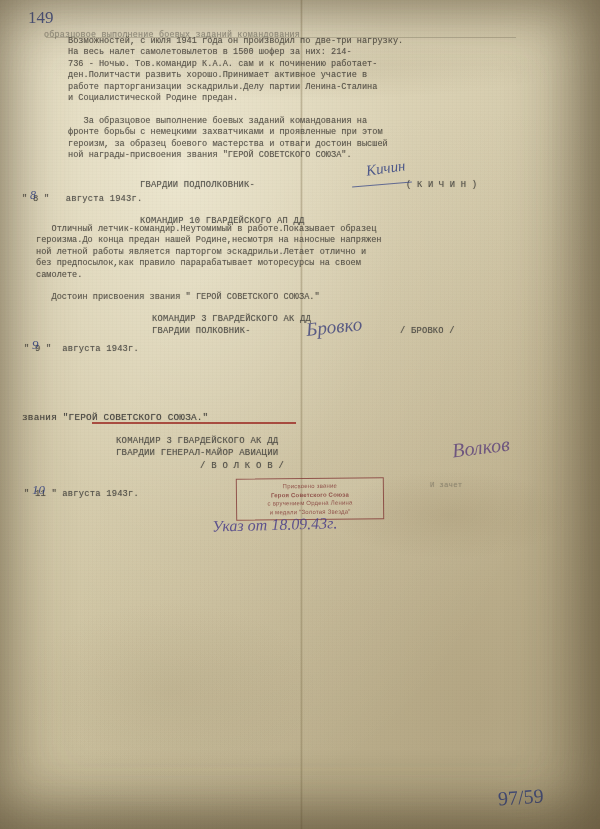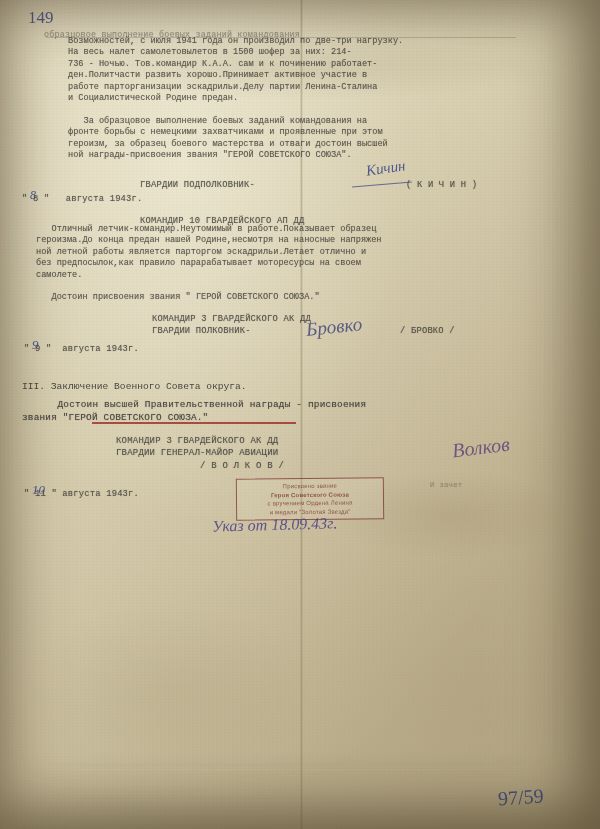--- a/index.html
+++ b/index.html
@@ -187,22 +187,20 @@
    Достоин присвоения звания " ГЕРОЙ СОВЕТСКОГО СОЮЗА."</div>
 
   <div class="tw" style="left:152px; top:314px; font-size:8.8px;">КОМАНДИР 3 ГВАРДЕЙСКОГО АК ДД</div>
   <div class="tw" style="left:152px; top:326px; font-size:8.8px;">ГВАРДИИ ПОЛКОВНИК-</div>
   <div class="tw" style="left:400px; top:326px; font-size:8.8px;">/ БРОВКО /</div>
   <div class="sig" style="left:306px; top:316px; font-size:19px; transform:rotate(-6deg); color:#3a3f7a;">Бровко</div>
 
   <div class="tw" style="left:24px; top:344px; font-size:8.8px;">" 9 "  августа 1943г.</div>
   <div class="ink" style="left:32px; top:337px; font-size:13px;">9</div>
 
-  <div class="heading" style="left:22px; top:381px;">III. Заключение Военного Совета округа.</div>
-  <div class="tw" style="left:40px; top:399px; font-size:9.4px; opacity:.9;">   Достоин высшей Правительственной награды - присвоения</div>
   <div class="tw" style="left:22px; top:412px; font-size:9.4px; opacity:.9;">звания "ГЕРОЙ СОВЕТСКОГО СОЮЗА."</div>
   <div class="underline-red" style="left:92px; top:422px; width:204px;"></div>
 
   <div class="tw" style="left:116px; top:436px; font-size:9px;">КОМАНДИР 3 ГВАРДЕЙСКОГО АК ДД</div>
   <div class="tw" style="left:116px; top:448px; font-size:9px;">ГВАРДИИ ГЕНЕРАЛ-МАЙОР АВИАЦИИ</div>
   <div class="tw" style="left:200px; top:461px; font-size:9px;">/ В О Л К О В /</div>
   <div class="sig" style="left:452px; top:436px; font-size:20px; transform:rotate(-7deg); color:#5a3f7a;">Волков</div>
 
   <div class="tw" style="left:24px; top:489px; font-size:8.8px;">" 11 " августа 1943г.</div>
   <div class="ink" style="left:32px; top:482px; font-size:13px;">10</div>

